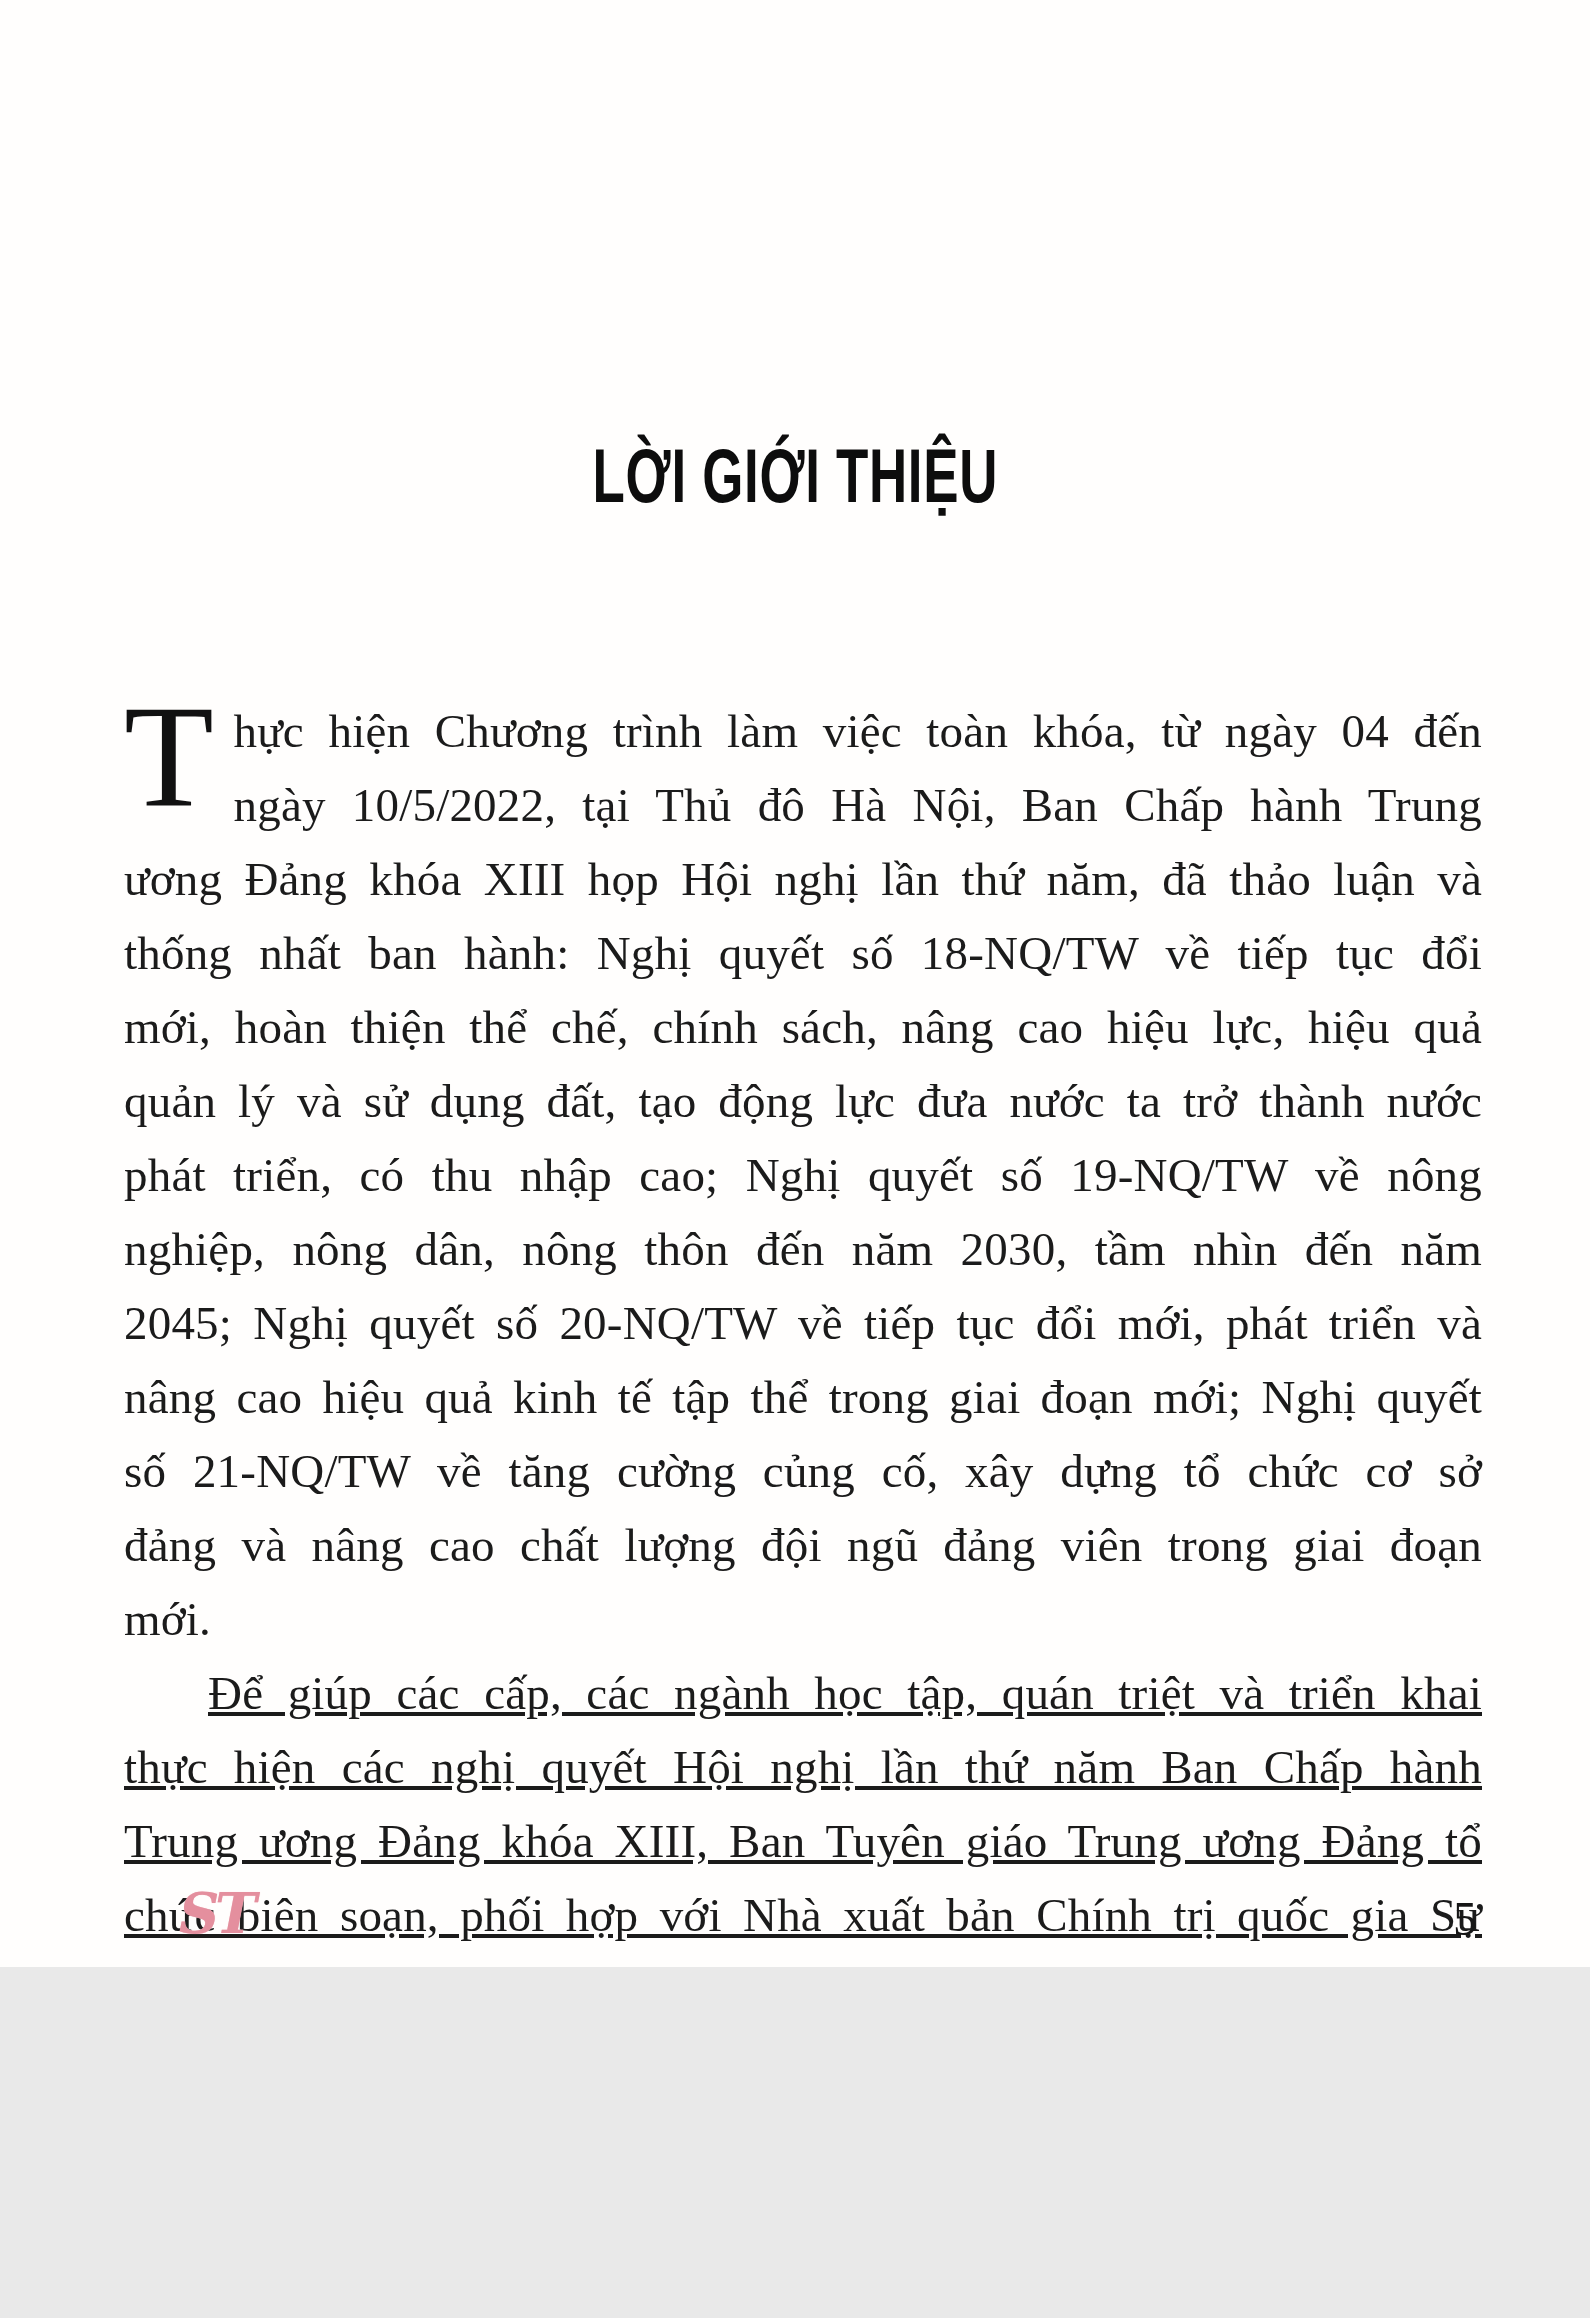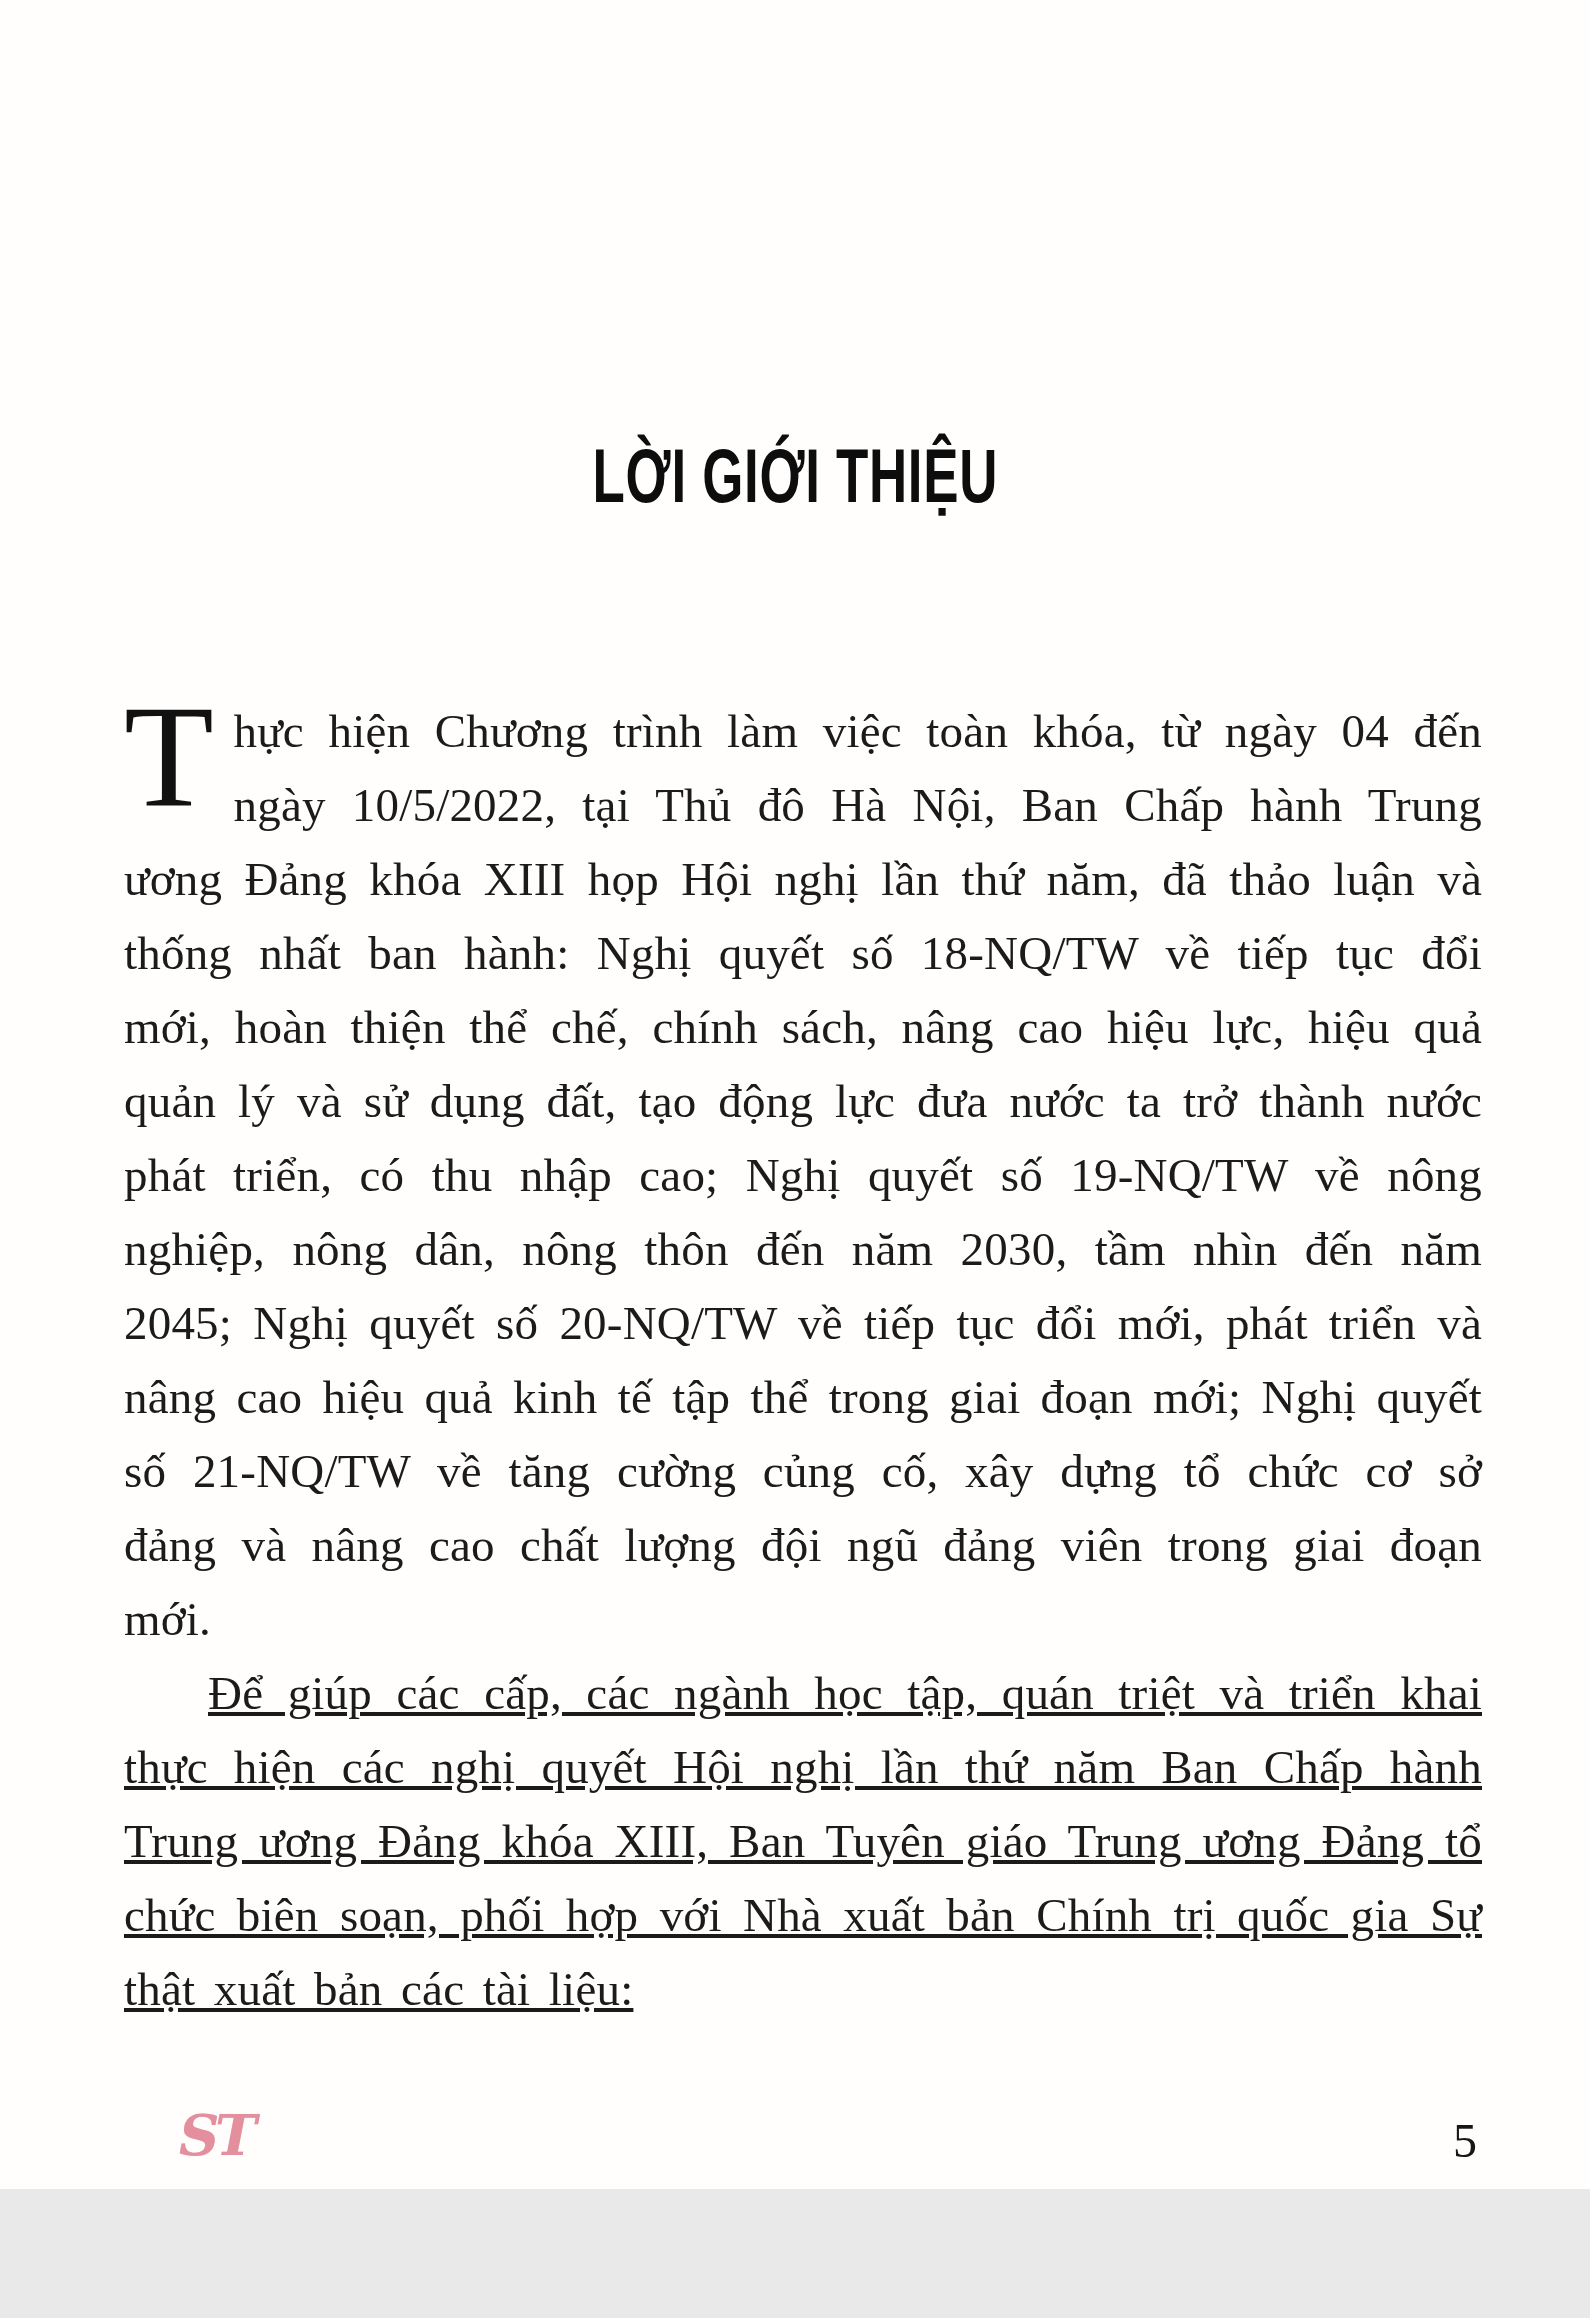--- a/index.html
+++ b/index.html
@@ -1,20 +1,20 @@
 <!DOCTYPE html>
 <html style="font-size:12px"><head>
 <meta charset="utf-8">
 <style>
   * { margin: 0; padding: 0; box-sizing: border-box; }
   html, body { background: #e9e9e9; }
   .page {
     position: relative;
     width: 1591px;
-    height: 2189px;
+    height: 1967px;
     margin: 0 auto;
     background: #fffefd;
     color: #1b1b1b;
     overflow: hidden;
     font-family: "Liberation Serif", "DejaVu Serif", serif;
   }
   .title {
     margin-top: 431px;
     text-align: center;
     font-family: "Liberation Sans", "DejaVu Sans", sans-serif;

